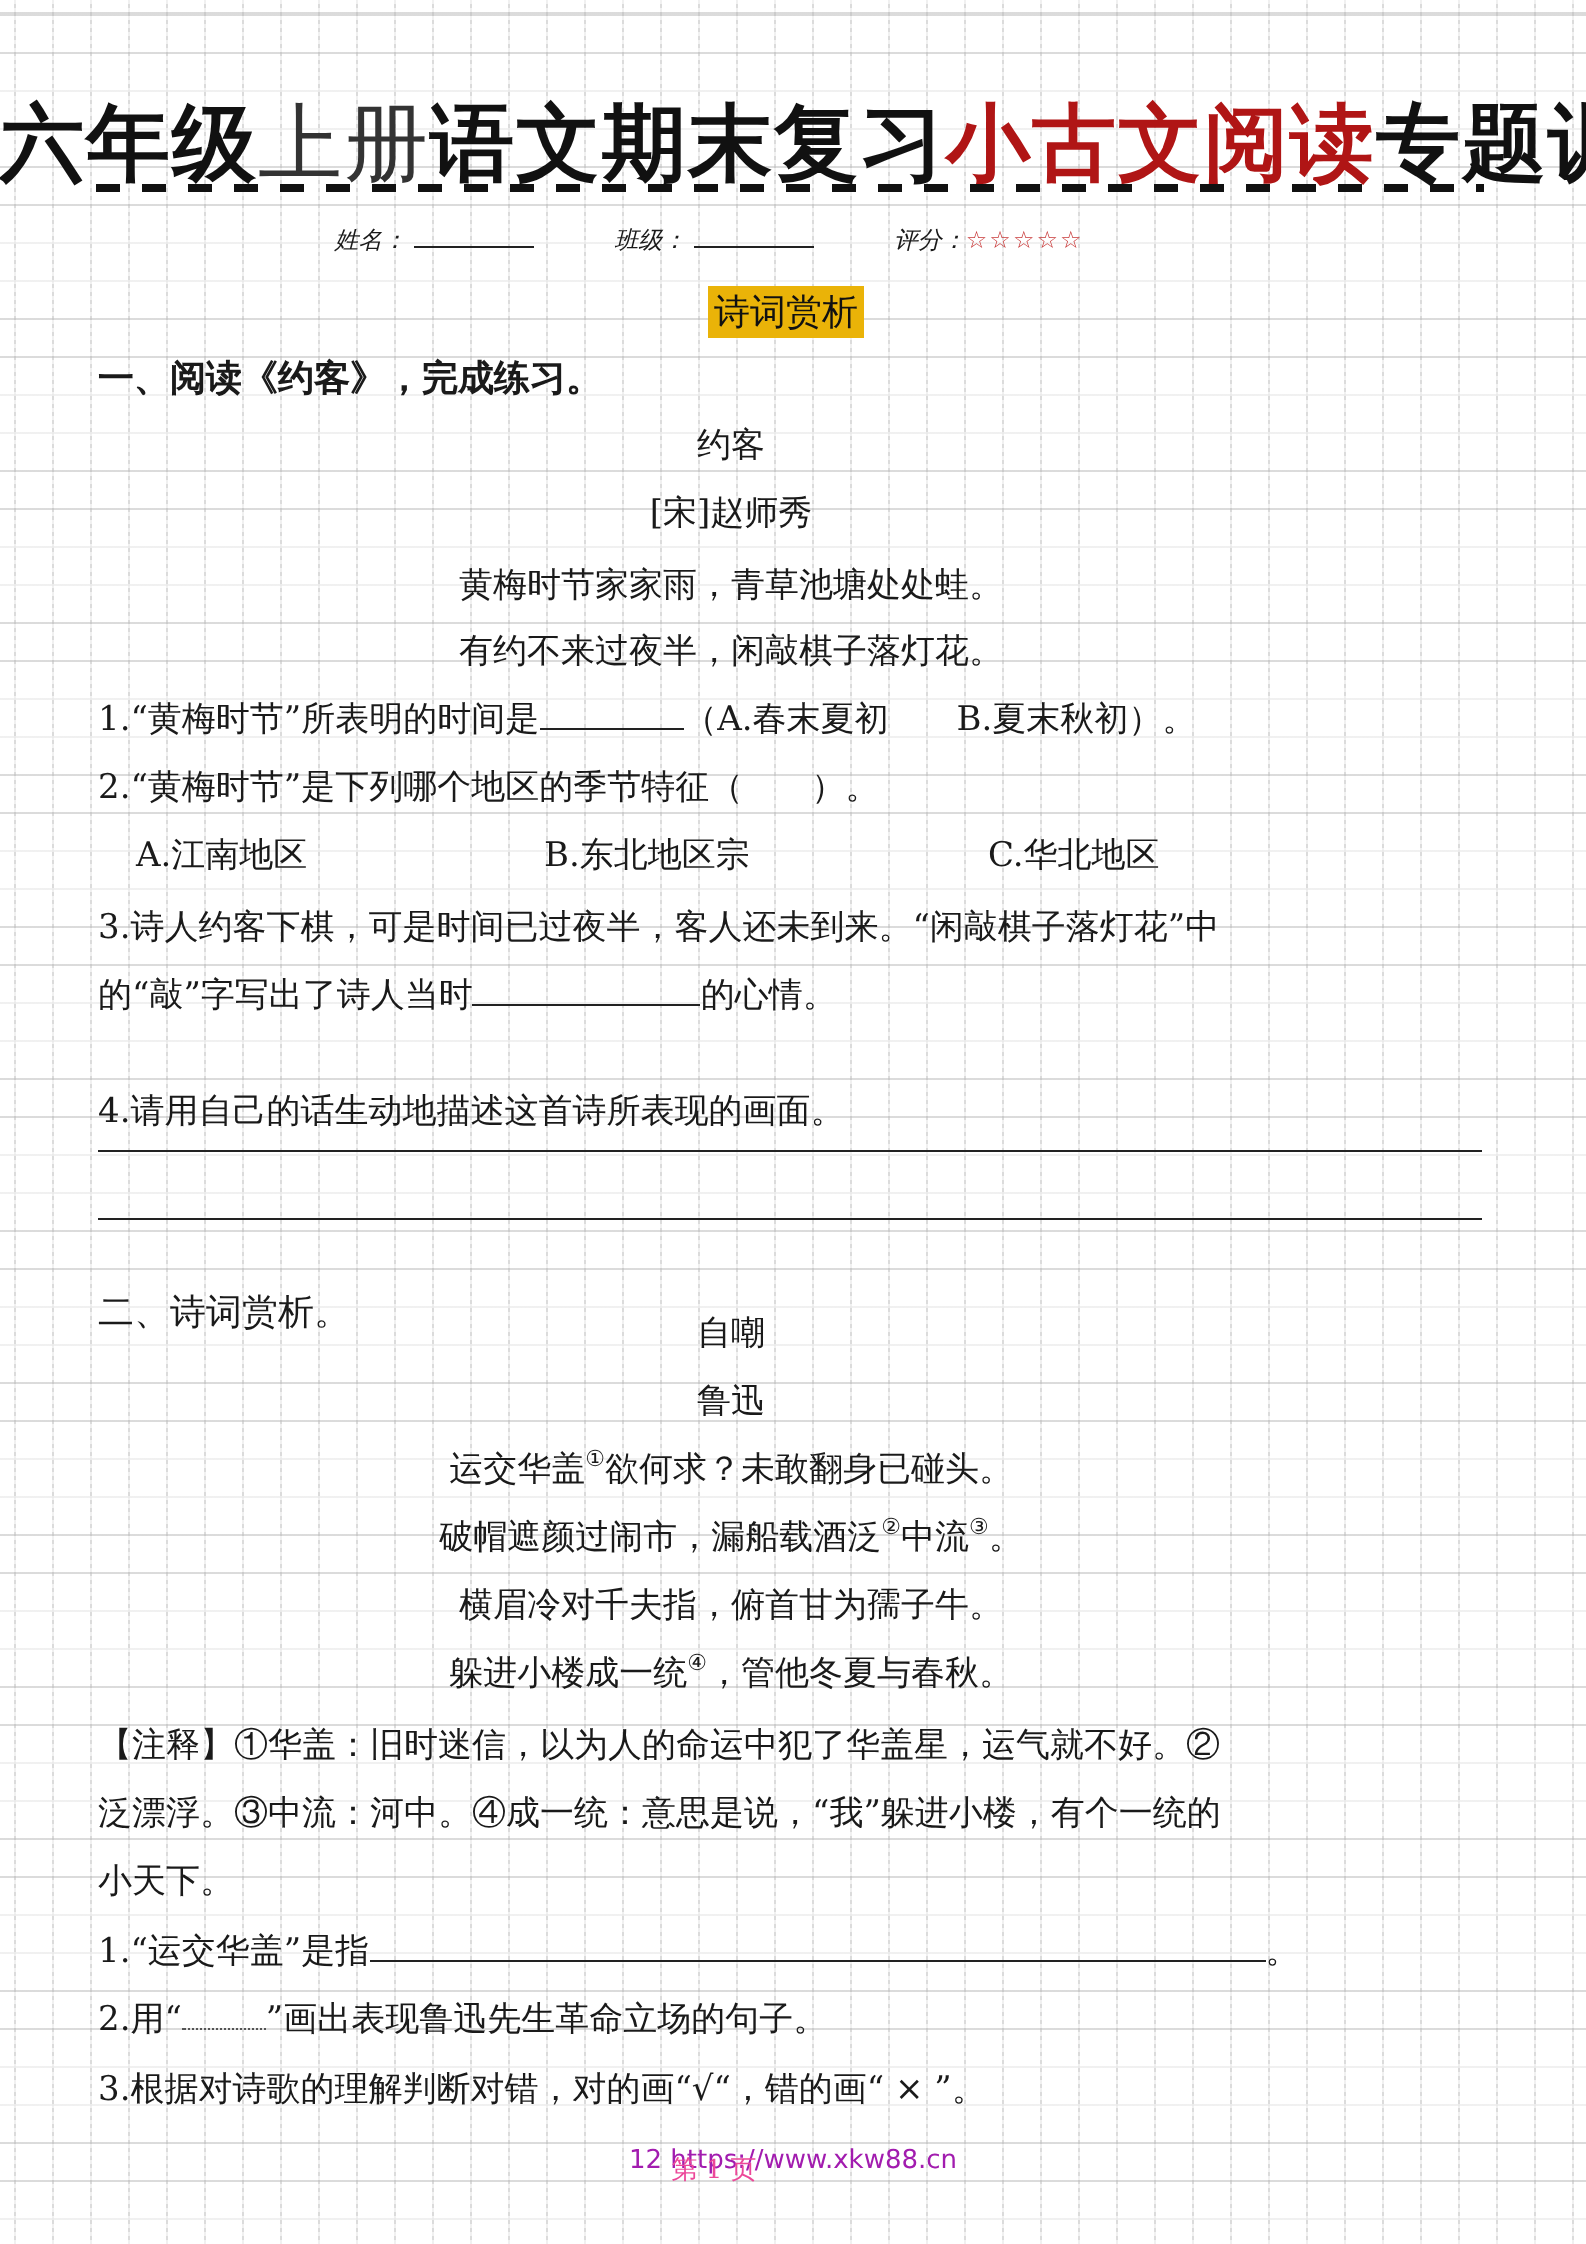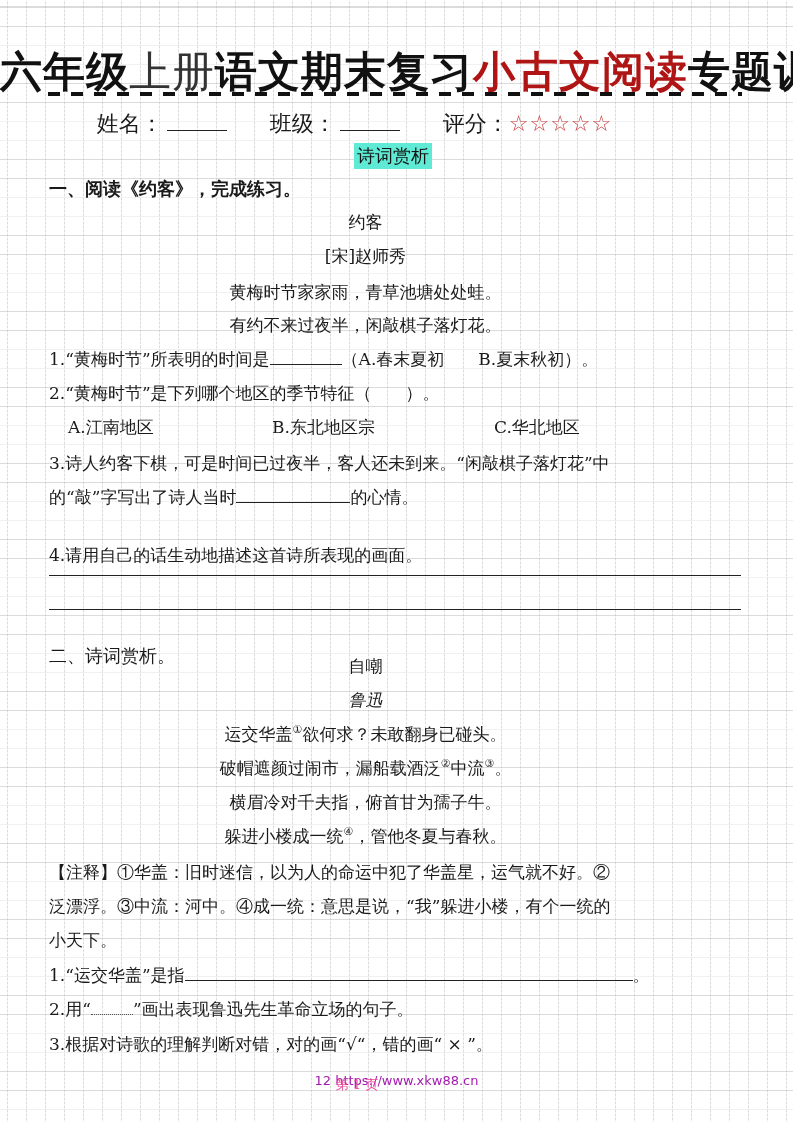--- a/index.html
+++ b/index.html
@@ -45,32 +45,33 @@
 
     .dash-line {
       left: 48px; width: 694px; top: 92px; height: 4px;
       background-image: repeating-linear-gradient(to right, #111 0 12px, transparent 12px 23px);
     }
 
     .info-row {
       top: 109px; left: 0; width: 709px;
       text-align: center;
       font-family: "DejaVu Sans", "Liberation Sans", sans-serif;
-      font-size: 22px;
+      font-size: 12px;
+      font-style: italic;
     }
     .info-row .field { display: inline-block; margin: 0 18px; }
     .info-row .blank {
       display: inline-block; width: 60px; border-bottom: 1.5px solid #222;
       height: 14px; vertical-align: baseline; margin-left: 4px;
     }
     .stars { color: #c83a3a; letter-spacing: 1px; }
 
     .badge {
       left: 354px; top: 143px;
-      background: #5eead4;
+      background: #eab308;
       padding: 1px 3px;
       font-family: "DejaVu Sans", "Liberation Sans", sans-serif;
       font-size: 18px;
       color: #111;
       text-align: center;
     }
 
     .section-heading {
       left: 49px;
       font-family: "DejaVu Sans", "Liberation Sans", sans-serif;
@@ -149,21 +150,21 @@
 <div class="abs body-line" style="top:452px;">3.诗人约客下棋，可是时间已过夜半，客人还未到来。“闲敲棋子落灯花”中</div>
 <div class="abs body-line" style="top:486px;">
   <span>的“敲”字写出了诗人当时</span><span class="blank-line" style="width:114px;"></span><span>的心情。</span>
 </div>
 <div class="abs body-line" style="top:520px;margin-top:24px;">4.请用自己的话生动地描述这首诗所表现的画面。</div>
 <div class="abs rule" style="top:575px;"></div>
 <div class="abs rule" style="top:609px;"></div>
 
 <div class="abs section-heading normal" style="top:620px;margin-top:24px;">二、诗词赏析。</div>
 <div class="abs center-line" style="top:655px;">自嘲</div>
-<div class="abs center-line" style="top:689px;font-style:italic;">鲁迅</div>
+<div class="abs center-line" style="top:689px;">鲁迅</div>
 
 <div class="abs center-line" style="top:723px;">
   <span>运交华盖</span><sup class="note">①</sup><span>欲何求？未敢翻身已碰头。</span>
 </div>
 <div class="abs center-line" style="top:757px;">
   <span>破帽遮颜过闹市，漏船载酒泛</span><sup class="note">②</sup><span>中流</span><sup class="note">③</sup><span>。</span>
 </div>
 <div class="abs center-line" style="top:791px;">
   <span>横眉冷对千夫指，俯首甘为孺子牛。</span>
 </div>

